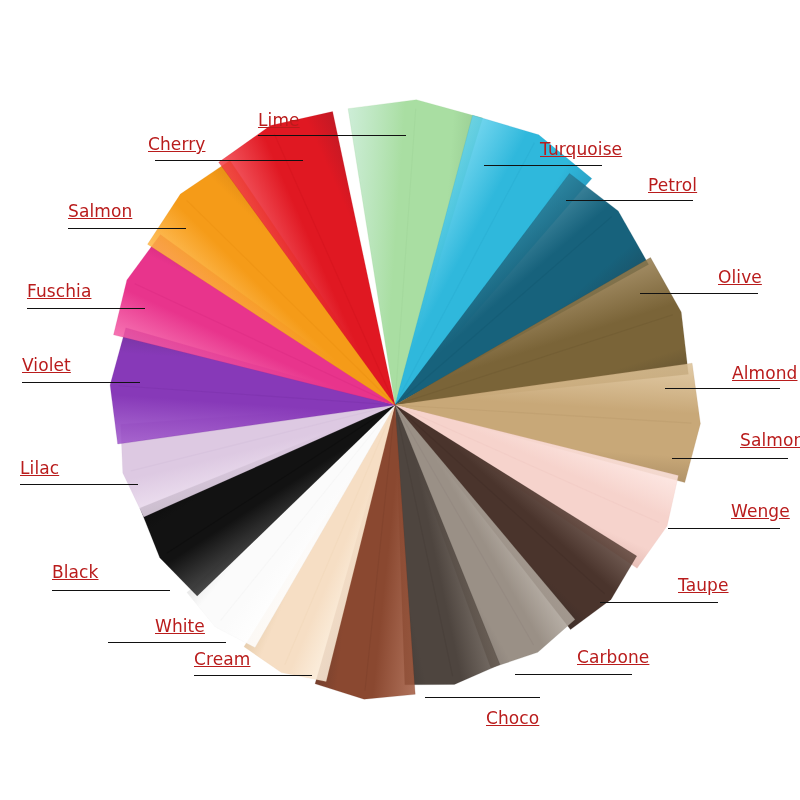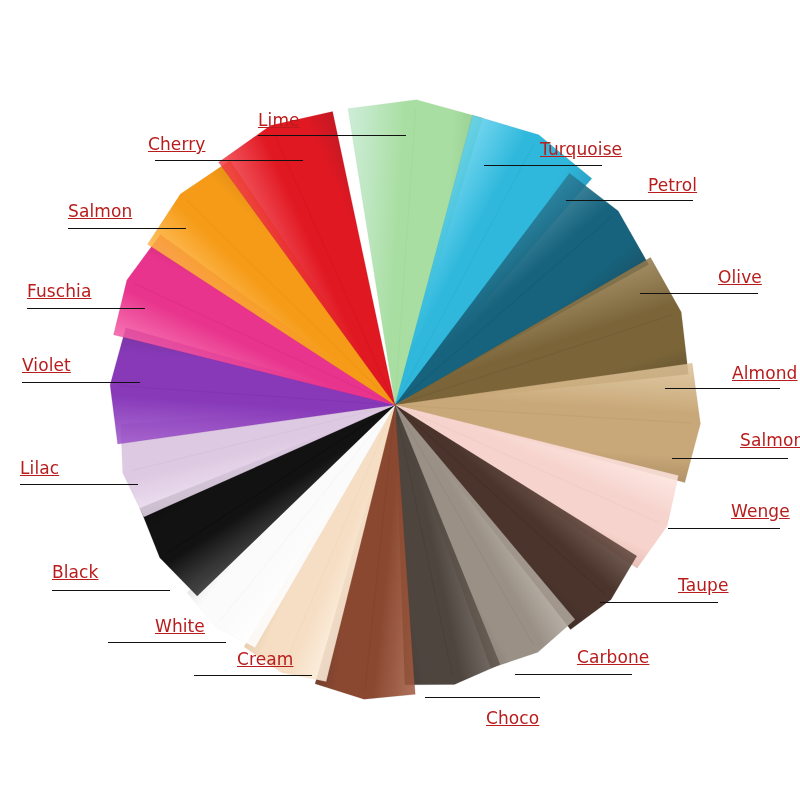--- a/index.html
+++ b/index.html
@@ -214,21 +214,21 @@
       <div class="lbl" style="left: 740px; top: 432px;">Salmon</div>
       <div class="lead" style="left: 668px; top: 528px; width: 112px;"></div>
       <div class="lbl" style="left: 731px; top: 503px;">Wenge</div>
       <div class="lead" style="left: 600px; top: 602px; width: 118px;"></div>
       <div class="lbl" style="left: 678px; top: 577px;">Taupe</div>
       <div class="lead" style="left: 515px; top: 674px; width: 117px;"></div>
       <div class="lbl" style="left: 577px; top: 649px;">Carbone</div>
       <div class="lead" style="left: 425px; top: 697px; width: 115px;"></div>
       <div class="lbl" style="left: 486px; top: 710px;">Choco</div>
       <div class="lead" style="left: 194px; top: 675px; width: 118px;"></div>
-      <div class="lbl" style="left: 194px; top: 651px; margin-left: 43px;">Cream</div>
+      <div class="lbl" style="left: 194px; top: 651px;">Cream</div>
       <div class="lead" style="left: 108px; top: 642px; width: 118px;"></div>
       <div class="lbl" style="left: 108px; top: 618px; margin-left: 47px;">White</div>
       <div class="lead" style="left: 52px; top: 590px; width: 118px;"></div>
       <div class="lbl" style="left: 52px; top: 564px; text-align: center;">Black</div>
       <div class="lead" style="left: 20px; top: 484px; width: 118px;"></div>
       <div class="lbl" style="left: 20px; top: 460px;">Lilac</div>
       <div class="lead" style="left: 22px; top: 382px; width: 118px;"></div>
       <div class="lbl" style="left: 22px; top: 357px;">Violet</div>
       <div class="lead" style="left: 27px; top: 308px; width: 118px;"></div>
       <div class="lbl" style="left: 27px; top: 283px;">Fuschia</div>

